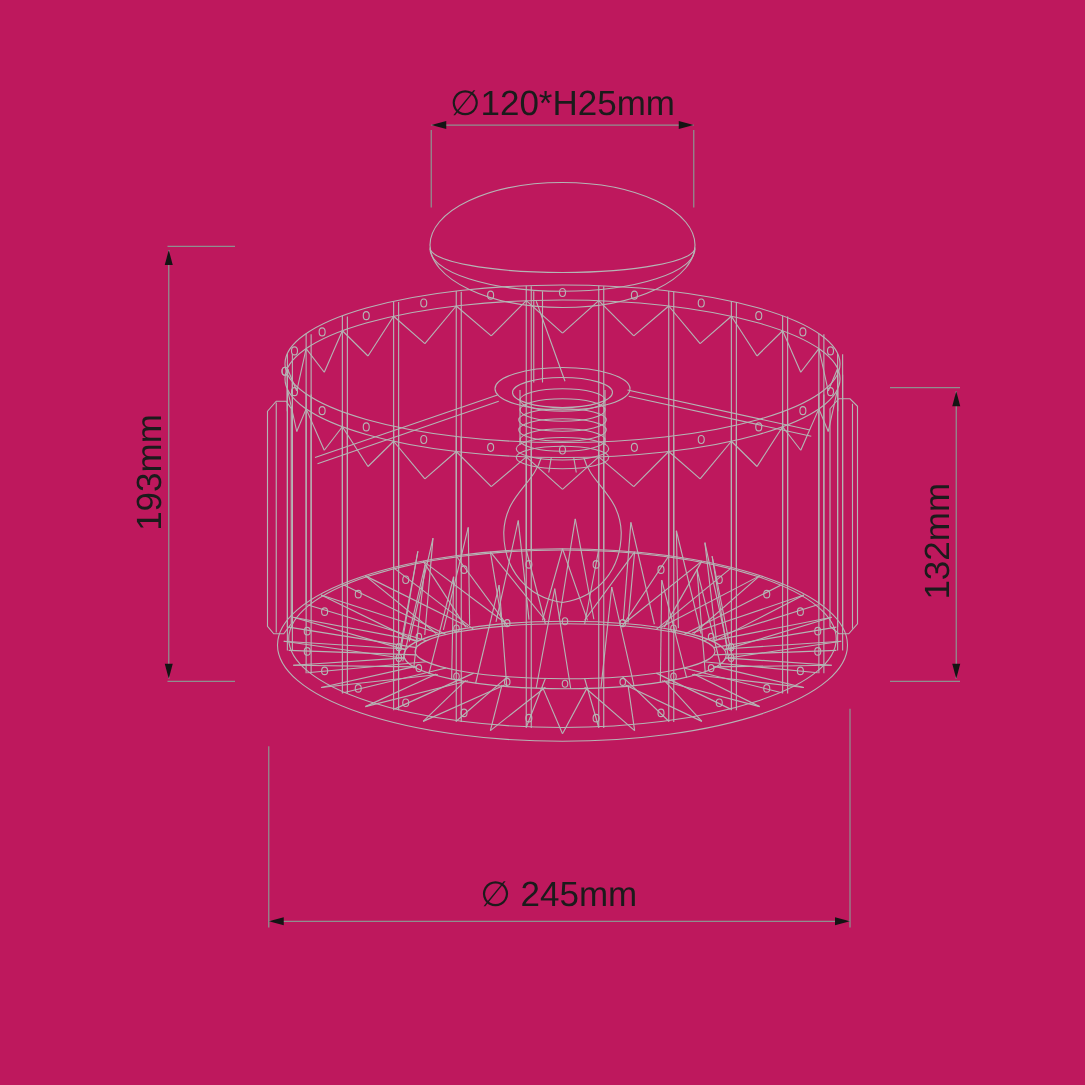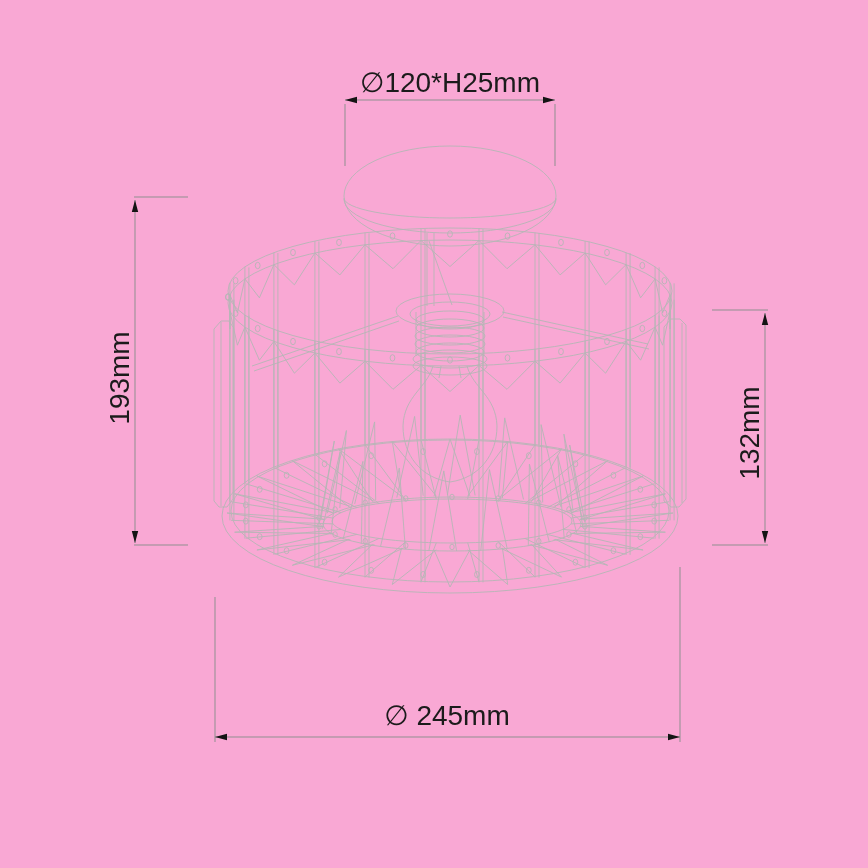--- a/index.html
+++ b/index.html
@@ -1,16 +1,16 @@
 <!DOCTYPE html>
 <html><head>
 <meta charset="utf-8">
 <style>
   html,body{margin:0;padding:0;background:#ffffff;}
-  .page{position:relative;width:868px;height:868px;background:#f9a8d4;overflow:hidden;
+  .page{position:relative;width:868px;height:868px;background:#be185d;overflow:hidden;
         font-family:"Liberation Sans",sans-serif;}
   svg{display:block;}
   .dim-text{font-family:"Liberation Sans",sans-serif;font-size:28px;fill:#1b1b1b;}
 </style>
 </head>
 <body>
 
 <div class="page">
   <svg width="868" height="868" viewBox="0 0 868 868">
 

